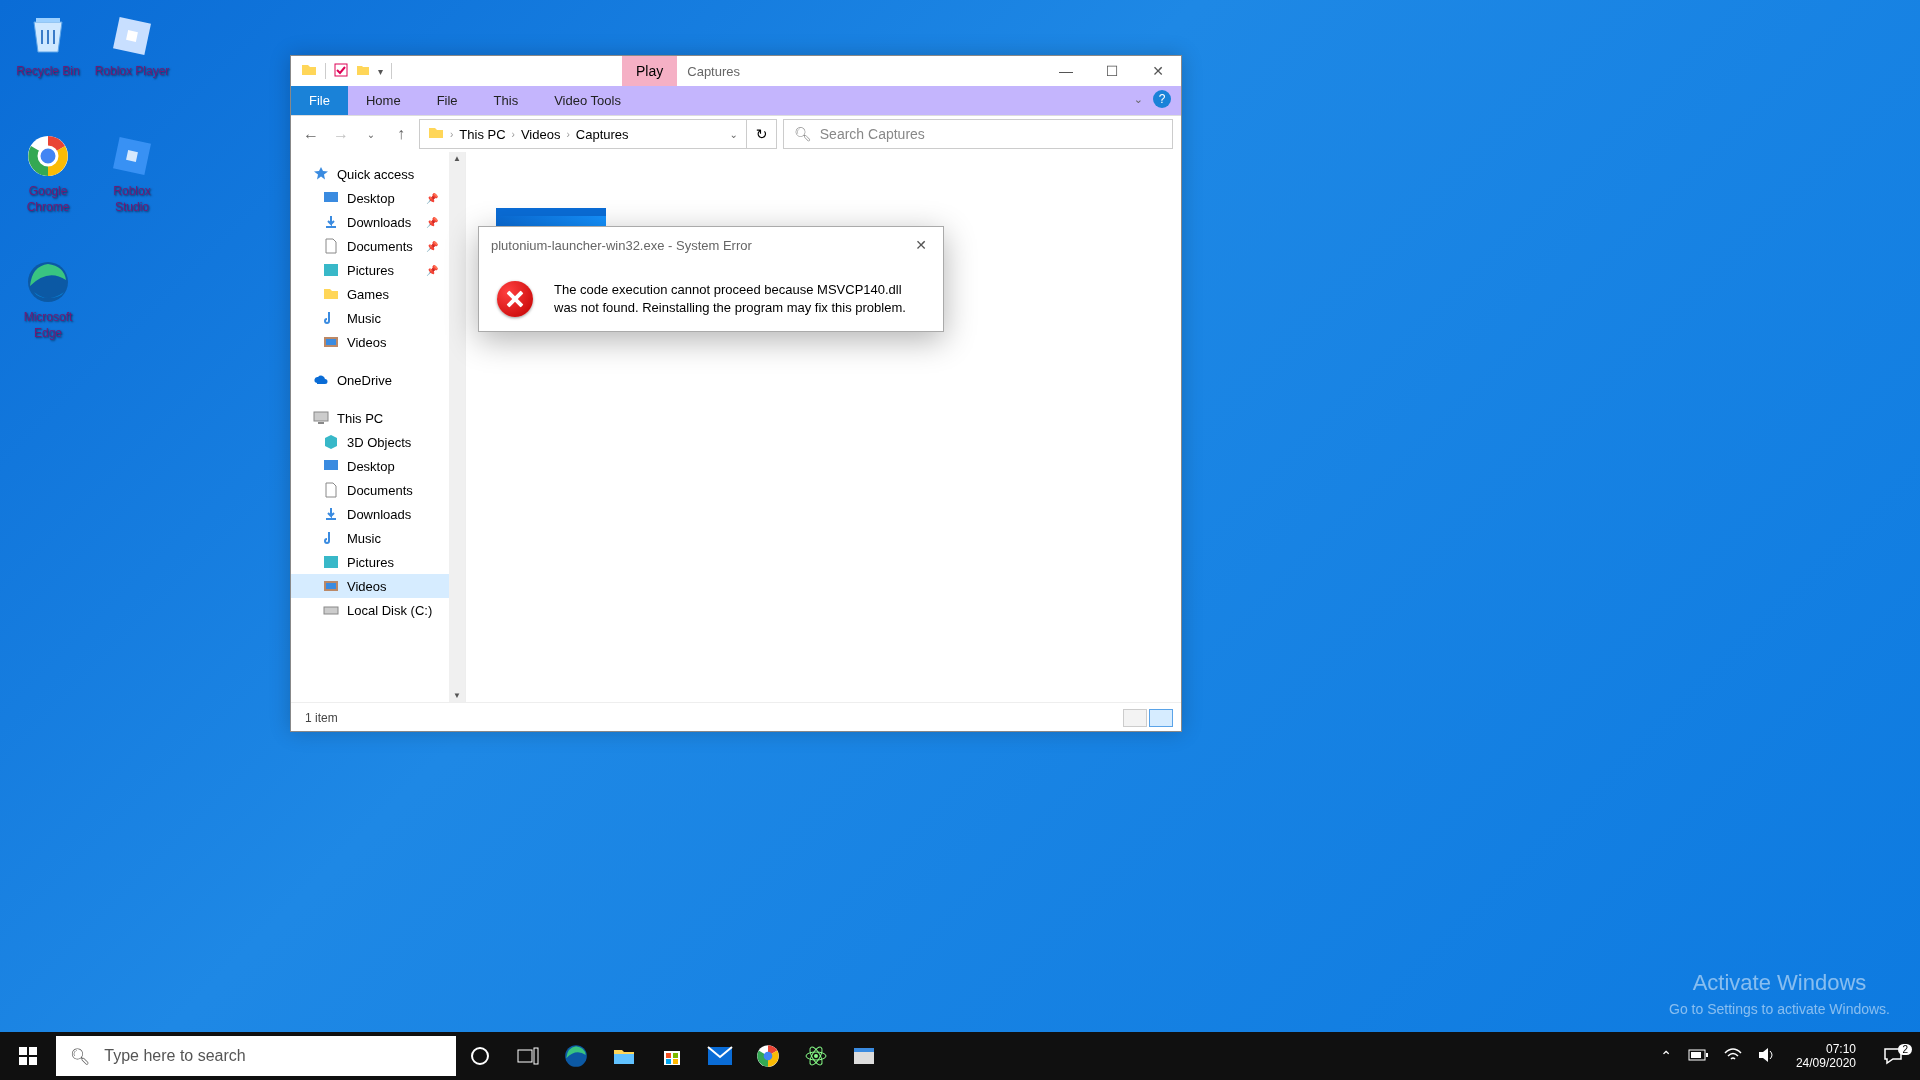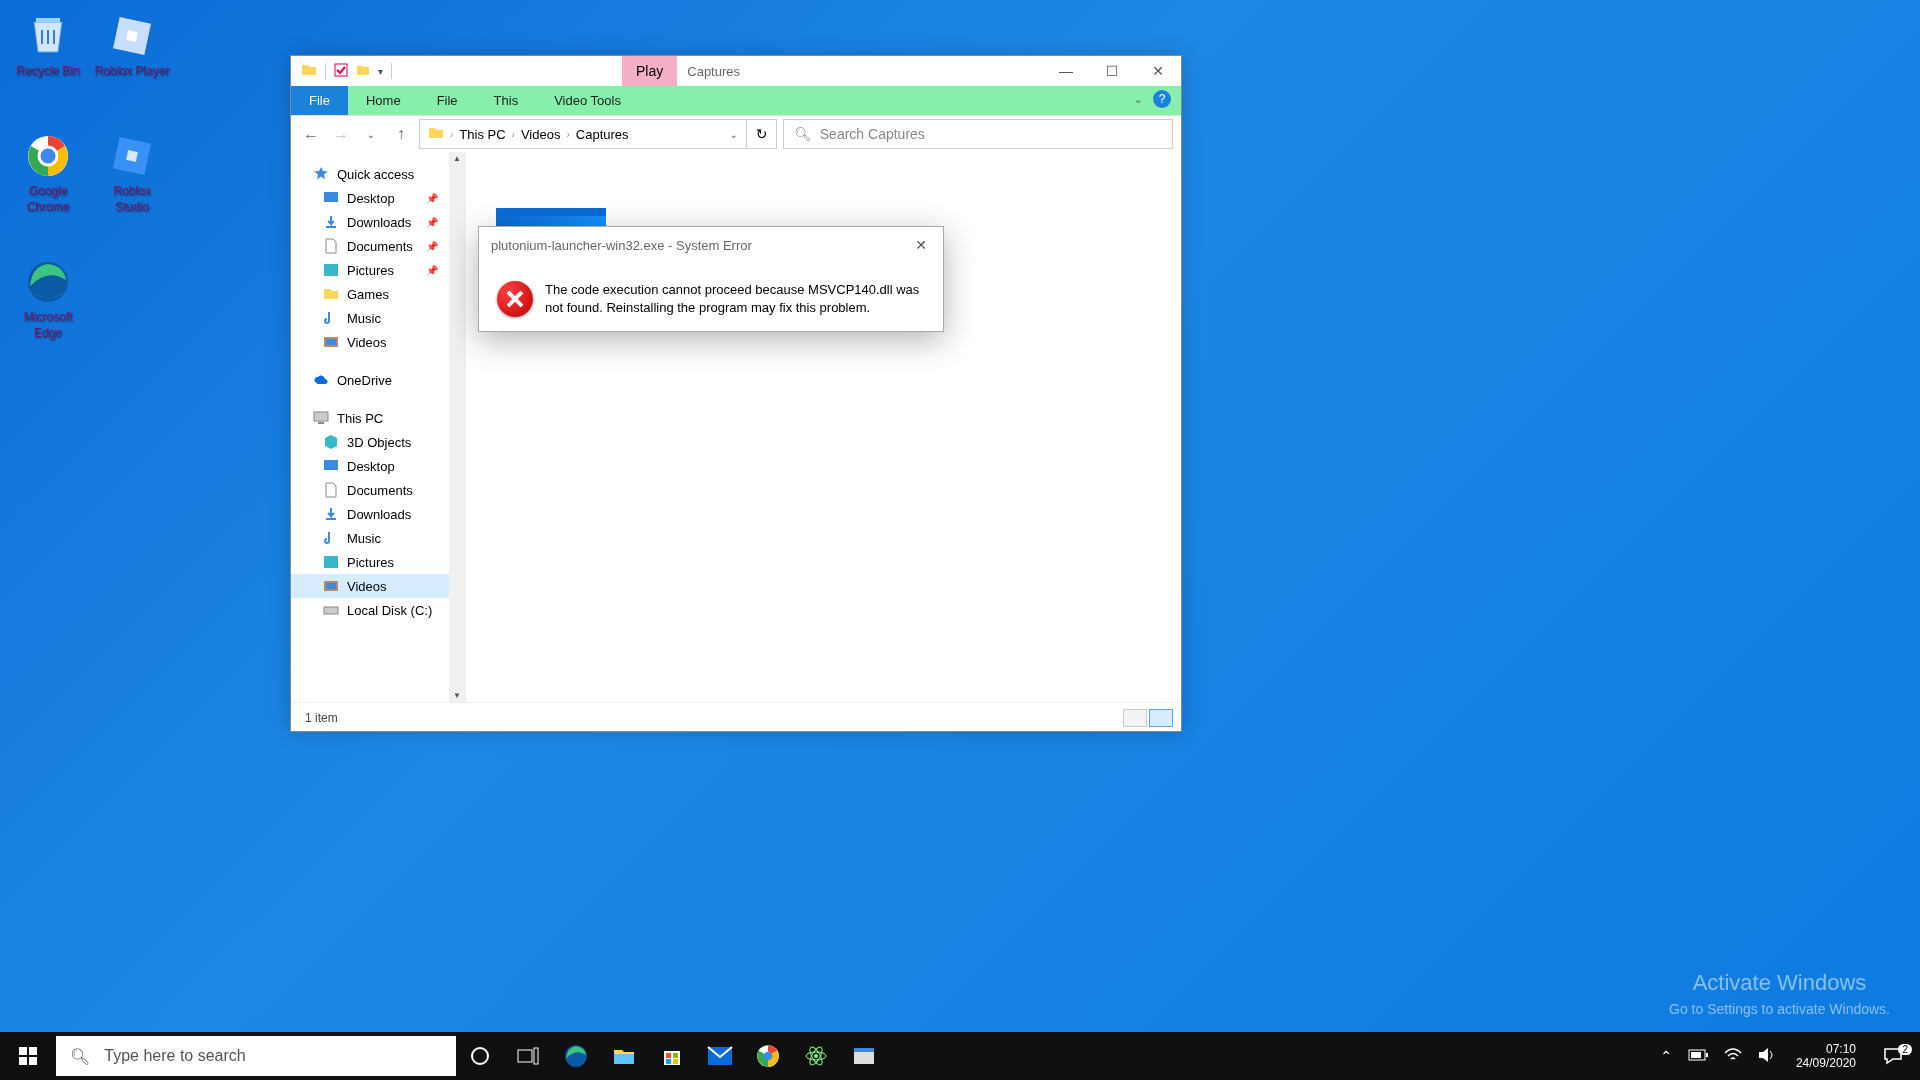--- a/index.html
+++ b/index.html
@@ -20,21 +20,21 @@
     background: #fff; border: 1px solid #888; box-shadow: 0 0 20px rgba(0,0,0,0.2);
   }
   .explorer .titlebar { height: 30px; background: #fff; display: flex; align-items: center; position: relative; }
   .explorer .titlebar .left-group { display: flex; align-items: center; height: 100%; gap: 8px; padding-left: 10px; }
   .explorer .titlebar .qat-sep { width: 1px; height: 16px; background: #ccc; }
   .explorer .titlebar .tab-highlight { background: #f5b0c5; height: 30px; padding: 0 14px; display: flex; align-items: center; color: #000; margin-left: 230px; }
   .explorer .titlebar .win-title { margin-left: 10px; color: #666; font-size: 13px; }
   .explorer .titlebar .win-controls { position: absolute; right: 0; top: 0; display: flex; }
   .explorer .titlebar .win-controls .wc { width: 46px; height: 30px; display: flex; align-items: center; justify-content: center; color: #555; }
 
-  .explorer .ribbon { height: 30px; background: #86efac; display: flex; align-items: stretch; border-bottom: 1px solid #ddd; position: relative; }
+  .explorer .ribbon { height: 30px; background: #c4b5fd; display: flex; align-items: stretch; border-bottom: 1px solid #ddd; position: relative; }
   .explorer .ribbon .tab { padding: 0 18px; display: flex; align-items: center; font-size: 13px; color: #222; cursor: default; }
   .explorer .ribbon .tab.file { background: #1a82d8; color: #fff; }
   .explorer .ribbon .tab.vt { }
   .explorer .ribbon .help { position: absolute; right: 10px; top: 4px; display: flex; gap: 10px; align-items: center; }
   .explorer .ribbon .help .q { width: 18px; height: 18px; background: #1a82d8; color: #fff; border-radius: 50%; font-size: 12px; text-align: center; line-height: 18px; }
 
   .explorer .addressbar { height: 36px; display: flex; align-items: center; padding: 4px 8px; gap: 6px; }
   .explorer .addressbar .nav-btn { width: 24px; height: 24px; display: flex; align-items: center; justify-content: center; color: #666; font-size: 16px; }
   .explorer .addressbar .bcrumb { flex: 1; border: 1px solid #ccc; height: 30px; display: flex; align-items: center; padding: 0 8px; gap: 6px; font-size: 13px; }
   .explorer .addressbar .bcrumb .sep { color: #999; font-size: 10px; }
@@ -64,21 +64,21 @@
   .explorer .status .view-toggle div { width: 24px; height: 18px; border: 1px solid #ccc; background: #f3f3f3; }
   .explorer .status .view-toggle div.active { background: #d6ecff; border-color: #5aa3e8; }
 
   
   .dialog {
     position: absolute; left: 478px; top: 226px; width: 466px;
     background: #fff; border: 1px solid #aaa; box-shadow: 0 8px 30px rgba(0,0,0,0.3); z-index: 50;
   }
   .dialog .dlg-title { height: 36px; background: #fff; display: flex; align-items: center; padding: 0 12px; font-size: 13px; color: #666; }
   .dialog .dlg-title .close { margin-left: auto; color: #555; font-size: 14px; padding: 4px; }
-  .dialog .dlg-body { padding: 18px 18px 14px; display: flex; gap: 12px; align-items: flex-end; }
+  .dialog .dlg-body { padding: 18px 18px 14px; display: flex; gap: 21px; align-items: flex-end; }
   .dialog .dlg-body .err-icon { width: 36px; height: 36px; border-radius: 50%; background: radial-gradient(circle at 30% 30%, #ff4040, #c00000); position: relative; flex-shrink: 0; box-shadow: 0 1px 3px rgba(0,0,0,0.4); }
   .dialog .dlg-body .err-icon::before, .dialog .dlg-body .err-icon::after { content:''; position:absolute; left:50%; top:50%; width: 20px; height: 4px; background:#fff; border-radius:1px; }
   .dialog .dlg-body .err-icon::before { transform: translate(-50%,-50%) rotate(45deg); }
   .dialog .dlg-body .err-icon::after  { transform: translate(-50%,-50%) rotate(-45deg); }
   .dialog .dlg-body .msg { font-size: 13px; line-height: 1.4; color: #000; }
   .dialog .dlg-footer { background: #f0f0f0; height: 52px; display: flex; align-items: center; justify-content: flex-end; padding: 0 16px; border-top: 1px solid #ddd; }
   .dialog .dlg-footer button { width: 86px; height: 26px; font-size: 13px; background: #f0f0f0; border: 1px solid #888; outline: 1px solid #222; }
 
   
   .watermark { position: absolute; right: 30px; bottom: 60px; color: rgba(255,255,255,0.5); font-size: 14px; text-align: center; line-height: 1.5; }

